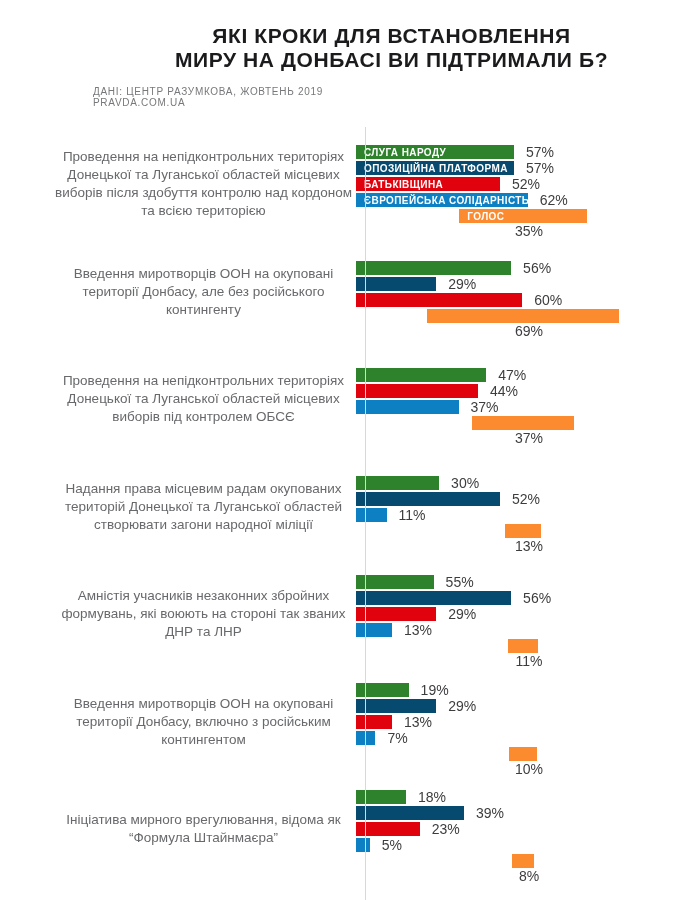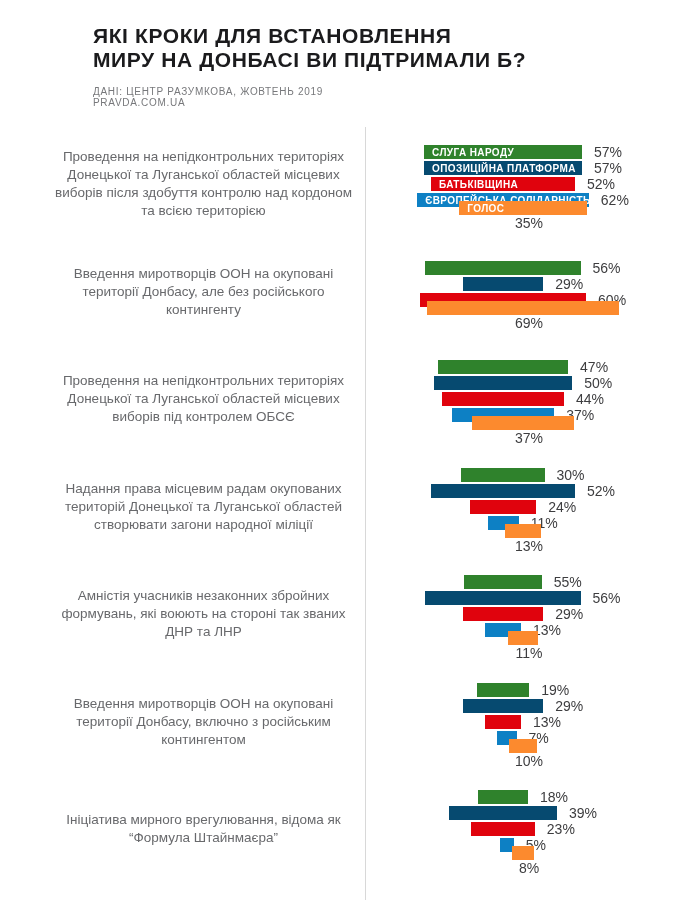--- a/index.html
+++ b/index.html
@@ -12,20 +12,21 @@
     font-family:"Liberation Sans", sans-serif;
   }
   .header{margin:24px 0 0 93px;}
   .title{
     font-size:21px;
     line-height:24px;
     font-weight:700;
     color:#1b1b1d;
     letter-spacing:0.6px;
     text-transform:uppercase;
+    text-align:center;
   }
   .source{
     margin-top:14px;
     font-size:10px;
     line-height:11px;
     color:#77787b;
     letter-spacing:0.7px;
     text-transform:uppercase;
   }
   .chart{
@@ -60,21 +61,20 @@
     flex:1;
     display:flex;
     flex-direction:column;
     padding-left:1px;
   }
   .bar-row{
     display:flex;
     align-items:center;
     height:14px;
     margin-bottom:2px;
-    justify-content:center;
   }
   .bar-row:last-child{margin-bottom:0;flex-direction:column;}
   .bar{
     height:14px;
     flex:0 0 auto;
     display:flex;
     align-items:center;
     overflow:hidden;
   }
   .party-label{
@@ -168,24 +168,20 @@
         </div>
       </div>
       <div class="group">
         <div class="group-label">Проведення на непідконтрольних територіях Донецької та Луганської областей місцевих виборів під контролем ОБСЄ</div>
         <div class="bars">
           <div class="bar-row">
             <div class="bar" style="background: rgb(47, 130, 44); width: 130.2px;"></div>
             <span class="pct">47%</span>
           </div>
           <div class="bar-row">
-            <div class="bar" style="background: rgb(6, 74, 112); width: 138.5px;"></div>
-            <span class="pct">50%</span>
-          </div>
-          <div class="bar-row">
             <div class="bar" style="background: rgb(224, 3, 13); width: 121.9px;"></div>
             <span class="pct">44%</span>
           </div>
           <div class="bar-row">
             <div class="bar" style="background: rgb(13, 128, 196); width: 102.5px;"></div>
             <span class="pct">37%</span>
           </div>
           <div class="bar-row">
             <div class="bar" style="background: rgb(252, 138, 46); width: 102.5px;"></div>
             <span class="pct">37%</span>
@@ -197,24 +193,20 @@
         <div class="bars">
           <div class="bar-row">
             <div class="bar" style="background: rgb(47, 130, 44); width: 83.1px;"></div>
             <span class="pct">30%</span>
           </div>
           <div class="bar-row">
             <div class="bar" style="background: rgb(6, 74, 112); width: 144px;"></div>
             <span class="pct">52%</span>
           </div>
           <div class="bar-row">
-            <div class="bar" style="background: rgb(224, 3, 13); width: 66.5px;"></div>
-            <span class="pct">24%</span>
-          </div>
-          <div class="bar-row">
             <div class="bar" style="background: rgb(13, 128, 196); width: 30.5px;"></div>
             <span class="pct">11%</span>
           </div>
           <div class="bar-row">
             <div class="bar" style="background: rgb(252, 138, 46); width: 36px;"></div>
             <span class="pct">13%</span>
           </div>
         </div>
       </div>
       <div class="group">

